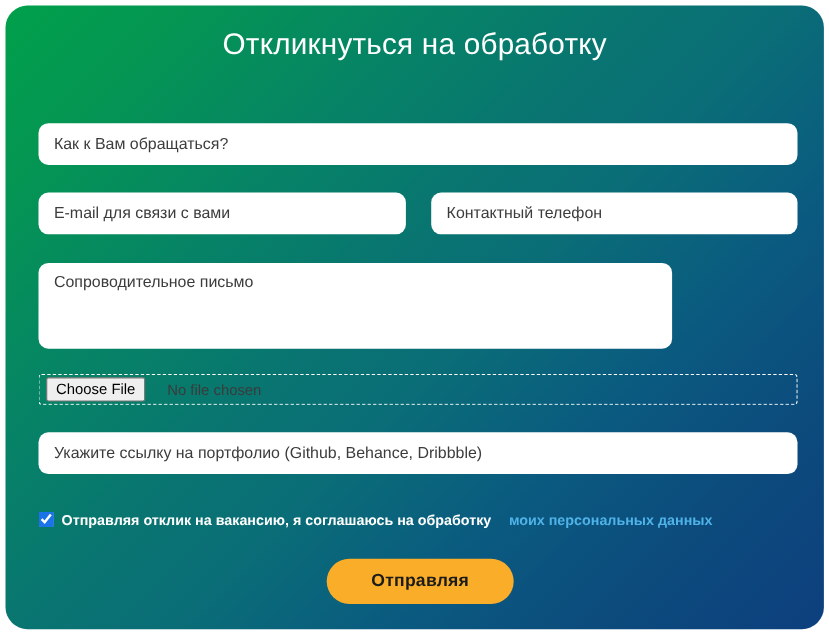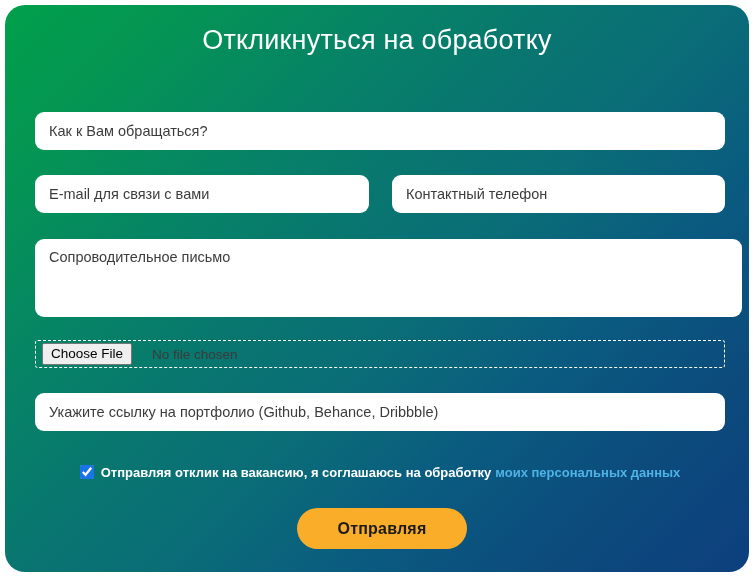--- a/index.html
+++ b/index.html
@@ -91,21 +91,21 @@
   #field-phone {
     left: 387px;
     top: 170px;
     width: 333px;
     height: 38px;
   }
 
   #field-letter {
     left: 30px;
     top: 234px;
-    width: 707px;
+    width: 576px;
     height: 78px;
     padding: 9px 14px;
     resize: none;
     line-height: 1.25;
   }
 
   
   .file-row {
     position: absolute;
     left: 30px;
@@ -148,21 +148,20 @@
 
   
   .consent-row {
     position: absolute;
     left: 30px;
     top: 456px;
     width: 690px;
     height: 22px;
     display: flex;
     align-items: center;
-    justify-content: center;
   }
   .consent-checkbox {
     width: 14px;
     height: 14px;
     margin: 0 7px 0 0;
     accent-color: #1a73e8;
     flex: 0 0 auto;
     cursor: pointer;
   }
   .consent-text {
@@ -171,21 +170,21 @@
     font-weight: bold;
     font-family: "Liberation Sans", sans-serif;
     white-space: nowrap;
   }
   .consent-link {
     color: #4fb3e8;
     font-size: 13px;
     font-weight: bold;
     font-family: "Liberation Sans", sans-serif;
     text-decoration: none;
-    margin-left: 4px;
+    margin-left: 16px;
     white-space: nowrap;
     cursor: pointer;
   }
 
   
   .submit-button {
     position: absolute;
     left: 292px;
     top: 503px;
     width: 170px;

